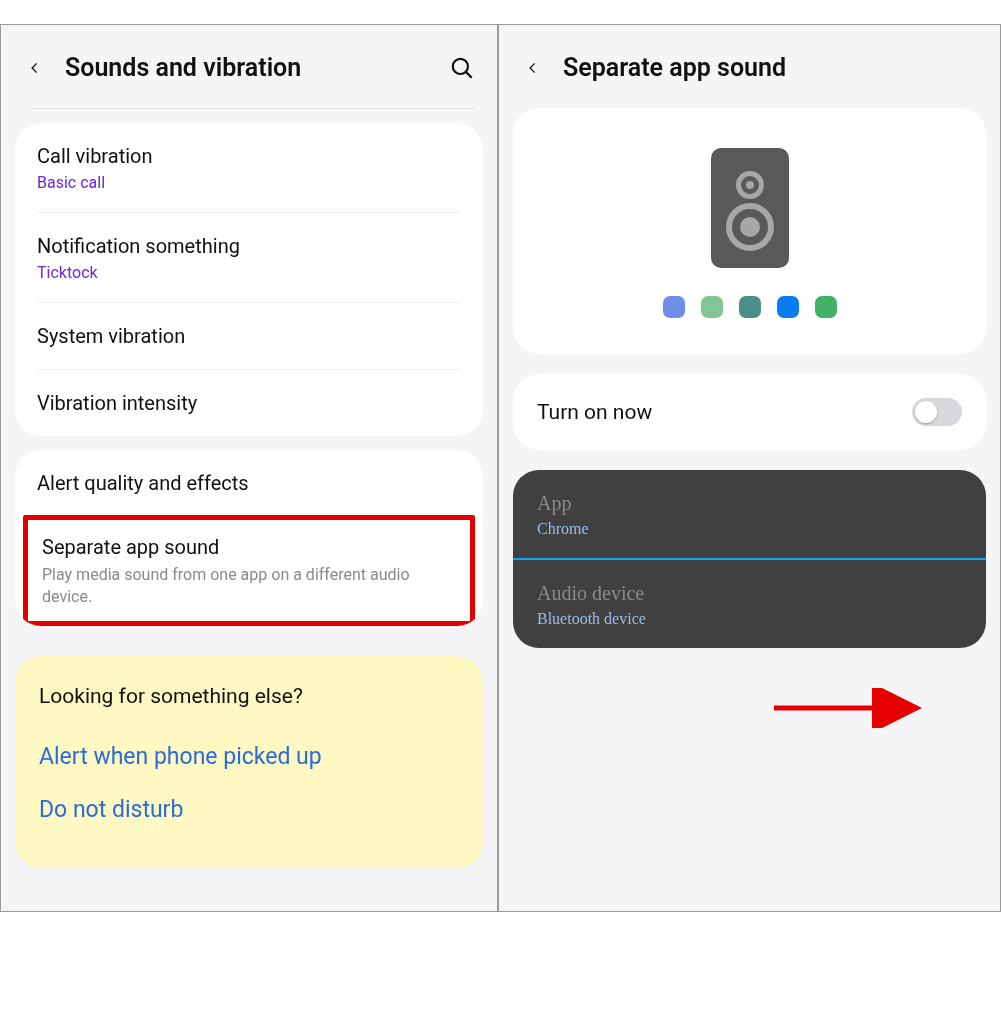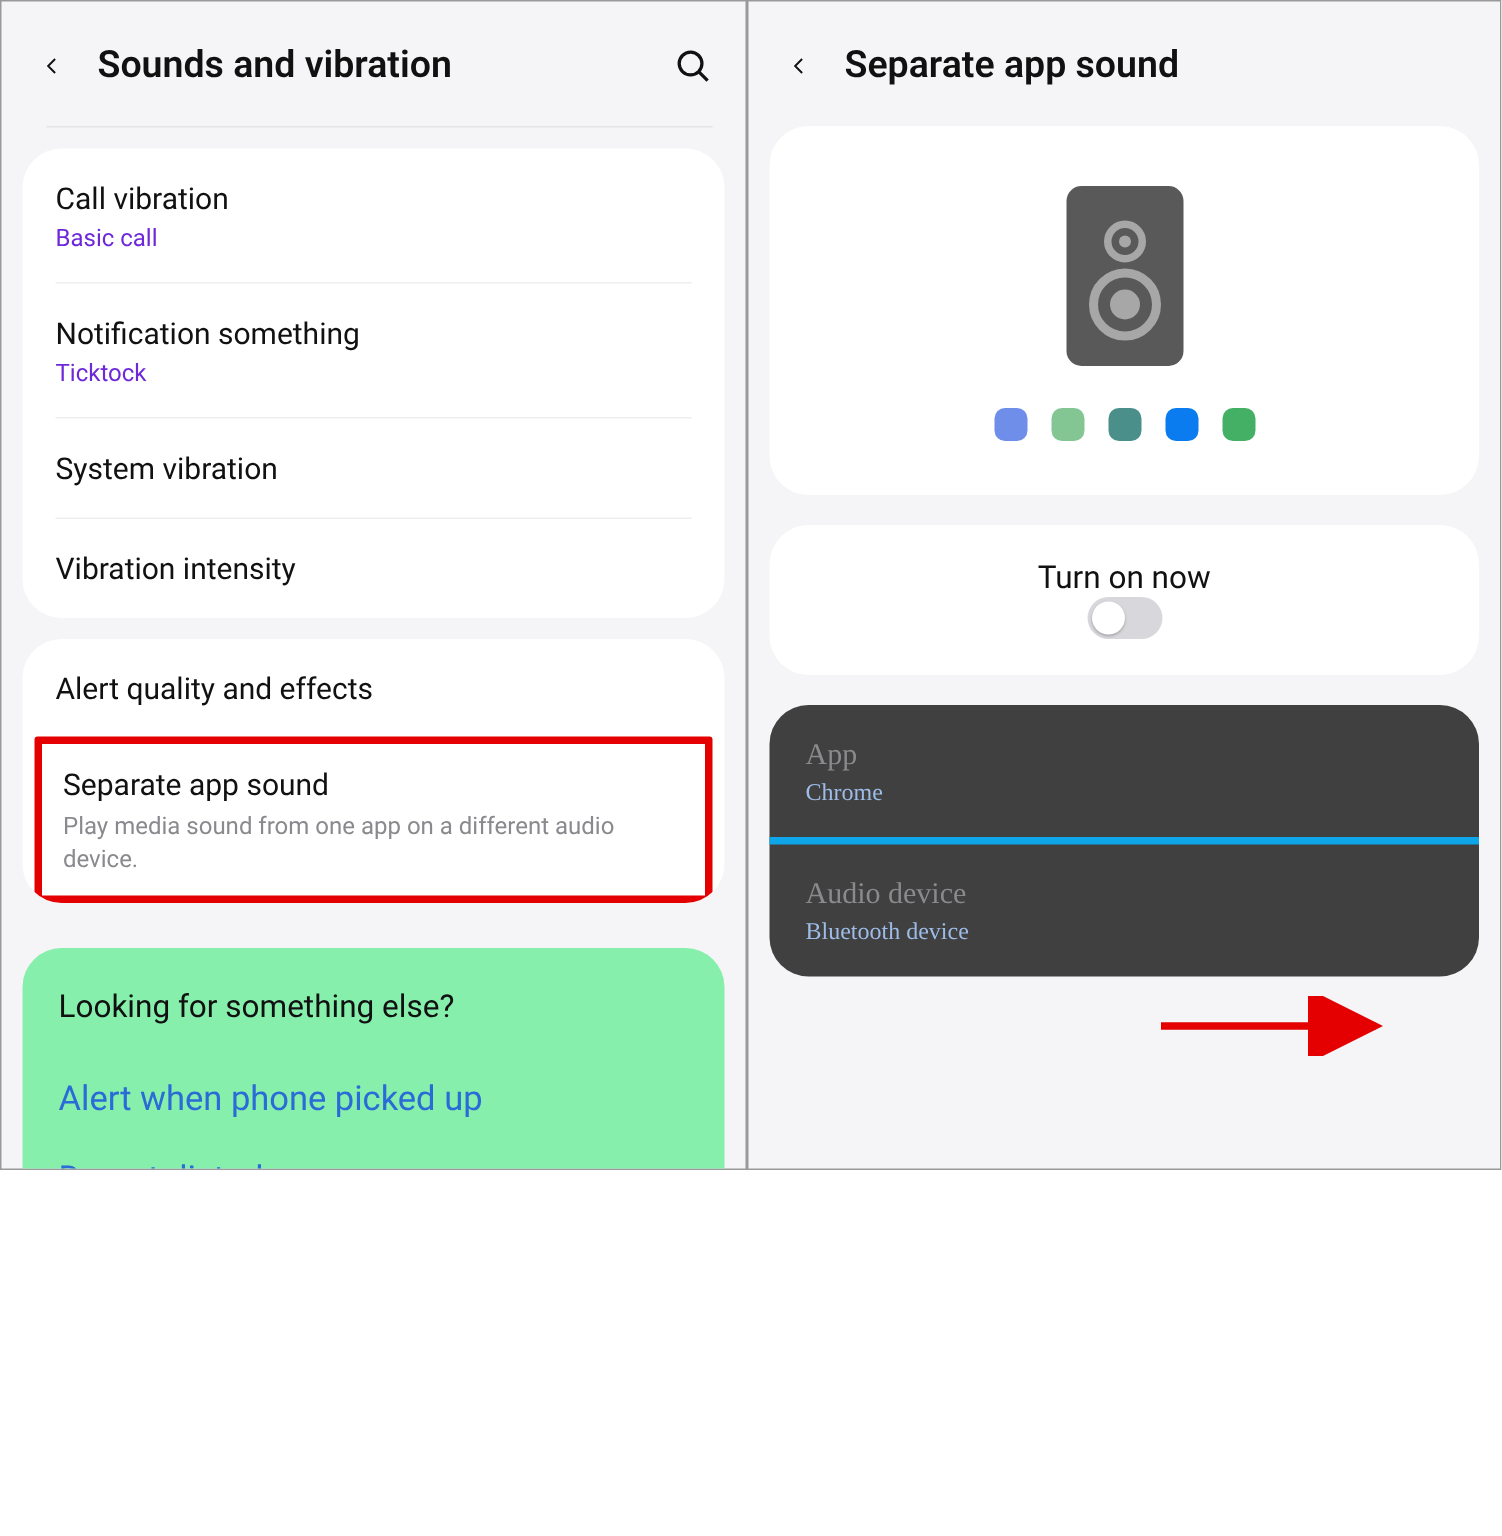--- a/index.html
+++ b/index.html
@@ -1,58 +1,58 @@
 <!DOCTYPE html>
 <html><head>
 <meta charset="utf-8">
 <style>
   * { box-sizing: border-box; margin: 0; padding: 0; }
   html, body { width: 1001px; height: 1024px; font-family: -apple-system, BlinkMacSystemFont, 'Segoe UI', Roboto, sans-serif; }
   body { display: flex; background: #fff; }
-  .pane { height: 780px; background: #f5f5f7; border: 1px solid #999; position: relative; overflow: hidden; }
+  .pane { height: 888px; background: #f5f5f7; border: 1px solid #999; position: relative; overflow: hidden; margin-top: 24px; }
   .pane-left { width: 498px; }
   .pane-right { width: 503px; }
   .header { display: flex; align-items: center; padding: 28px 22px 26px 22px; gap: 18px; }
   .back-icon { width: 24px; height: 24px; display:flex; align-items:center; justify-content:center; cursor:pointer; }
   .back-icon svg { width: 14px; height: 24px; }
   .header-title { font-size: 25px; font-weight: 600; color: #111; flex: 1; }
   .search-icon { width: 26px; height: 26px; cursor:pointer; }
   .hr-under-header { margin: 0 22px 0 30px; border: none; border-top: 1px solid #e3e3e6; }
   .card { background: #fff; margin: 14px 14px 0 14px; border-radius: 26px; overflow: hidden; }
   .row { padding: 20px 22px; cursor:pointer; }
   .divider { border-top: 1px solid #eee; margin: 0 22px; }
   .row-title { font-size: 20px; color: #111; line-height: 1.3; }
   .row-sub-blue { font-size: 16px; color: #6d28d9; margin-top: 4px; }
   .row-sub-gray { font-size: 16px; color: #8a8a8e; margin-top: 4px; line-height: 1.35; }
   .row-sub-blue-light { font-size: 16px; color: #9dbce8; margin-top: 4px; }
   .row-title-disabled { color: #8a8a8e; }
   .highlight-box { border: 5px solid #e40000; margin: -2px 8px 0 8px; border-radius: 2px; position: relative; z-index: 5; }
   .highlight-inner { padding: 14px 14px 14px 14px; }
-  .suggest-card { background: #86efac; border-radius: 26px; margin: 30px 14px 0 14px; padding: 28px 24px 32px 24px; }
+  .suggest-card { background: #fef9c3; border-radius: 26px; margin: 30px 14px 0 14px; padding: 28px 24px 32px 24px; }
   .suggest-title { font-size: 21px; color: #111; margin-bottom: 22px; }
   .suggest-link { font-size: 23px; color: #2a6bd8; padding: 13px 0; cursor:pointer; display:block; }
 
   
   .illus-card { background:#fff; margin: 0 14px 0 14px; border-radius: 26px; padding: 40px 0 36px 0; display:flex; flex-direction:column; align-items:center; }
   .speaker { width: 78px; height: 120px; background:#595959; border-radius: 10px; display:flex; flex-direction:column; align-items:center; justify-content:center; gap:4px; padding-top:6px; }
   .spk-small { width:28px; height:28px; border:5px solid #a7a7a7; border-radius:50%; background:#595959; position:relative; }
   .spk-small::after { content:''; position:absolute; inset:5px; background:#a7a7a7; border-radius:50%; }
   .spk-big { width:48px; height:48px; border:6px solid #a7a7a7; border-radius:50%; background:#595959; position:relative; }
   .spk-big::after { content:''; position:absolute; inset:8px; background:#a7a7a7; border-radius:50%; }
   .dots { display:flex; gap:16px; margin-top:28px; }
   .dot { width:22px; height:22px; border-radius:7px; }
   .desc-block { padding: 26px 30px 8px 30px; color:#555; font-size:18px; line-height:1.55; }
-  .toggle-card { background:#fff; margin: 20px 14px 0 14px; border-radius: 26px; padding: 24px 24px; display:flex; align-items:center;flex-direction:column; }
+  .toggle-card { background:#fff; margin: 20px 14px 0 14px; border-radius: 26px; padding: 24px 24px; display:flex; align-items:center; }
   .toggle-label { font-size:21px; color:#111; flex:1; }
   .toggle { width:50px; height:28px; background:#d8d8dc; border-radius:20px; position:relative; cursor:pointer; }
   .toggle-knob { width:22px; height:22px; background:#fff; border-radius:50%; position:absolute; top:3px; left:3px; box-shadow:0 1px 2px rgba(0,0,0,.25); }
   .arrow-annot { position:absolute; pointer-events:none; }
   .options-card { background:#404040; margin: 20px 14px 0 14px; border-radius:26px;font-family:Liberation Serif, serif; }
   .opt-row { padding: 20px 24px; }
-  .opt-row + .opt-row { border-top: 5px solid #0ea5e9; }
+  .opt-row + .opt-row { border-top: 2px solid #0ea5e9; }
 </style>
 </head>
 <body>
 
 <div class="pane pane-left">
   <div class="header">
     <span class="back-icon">
       <svg viewBox="0 0 24 24" fill="none" stroke="#111" stroke-width="2.2">
           <polyline points="15 4 7 12 15 20"></polyline>
         </svg>

